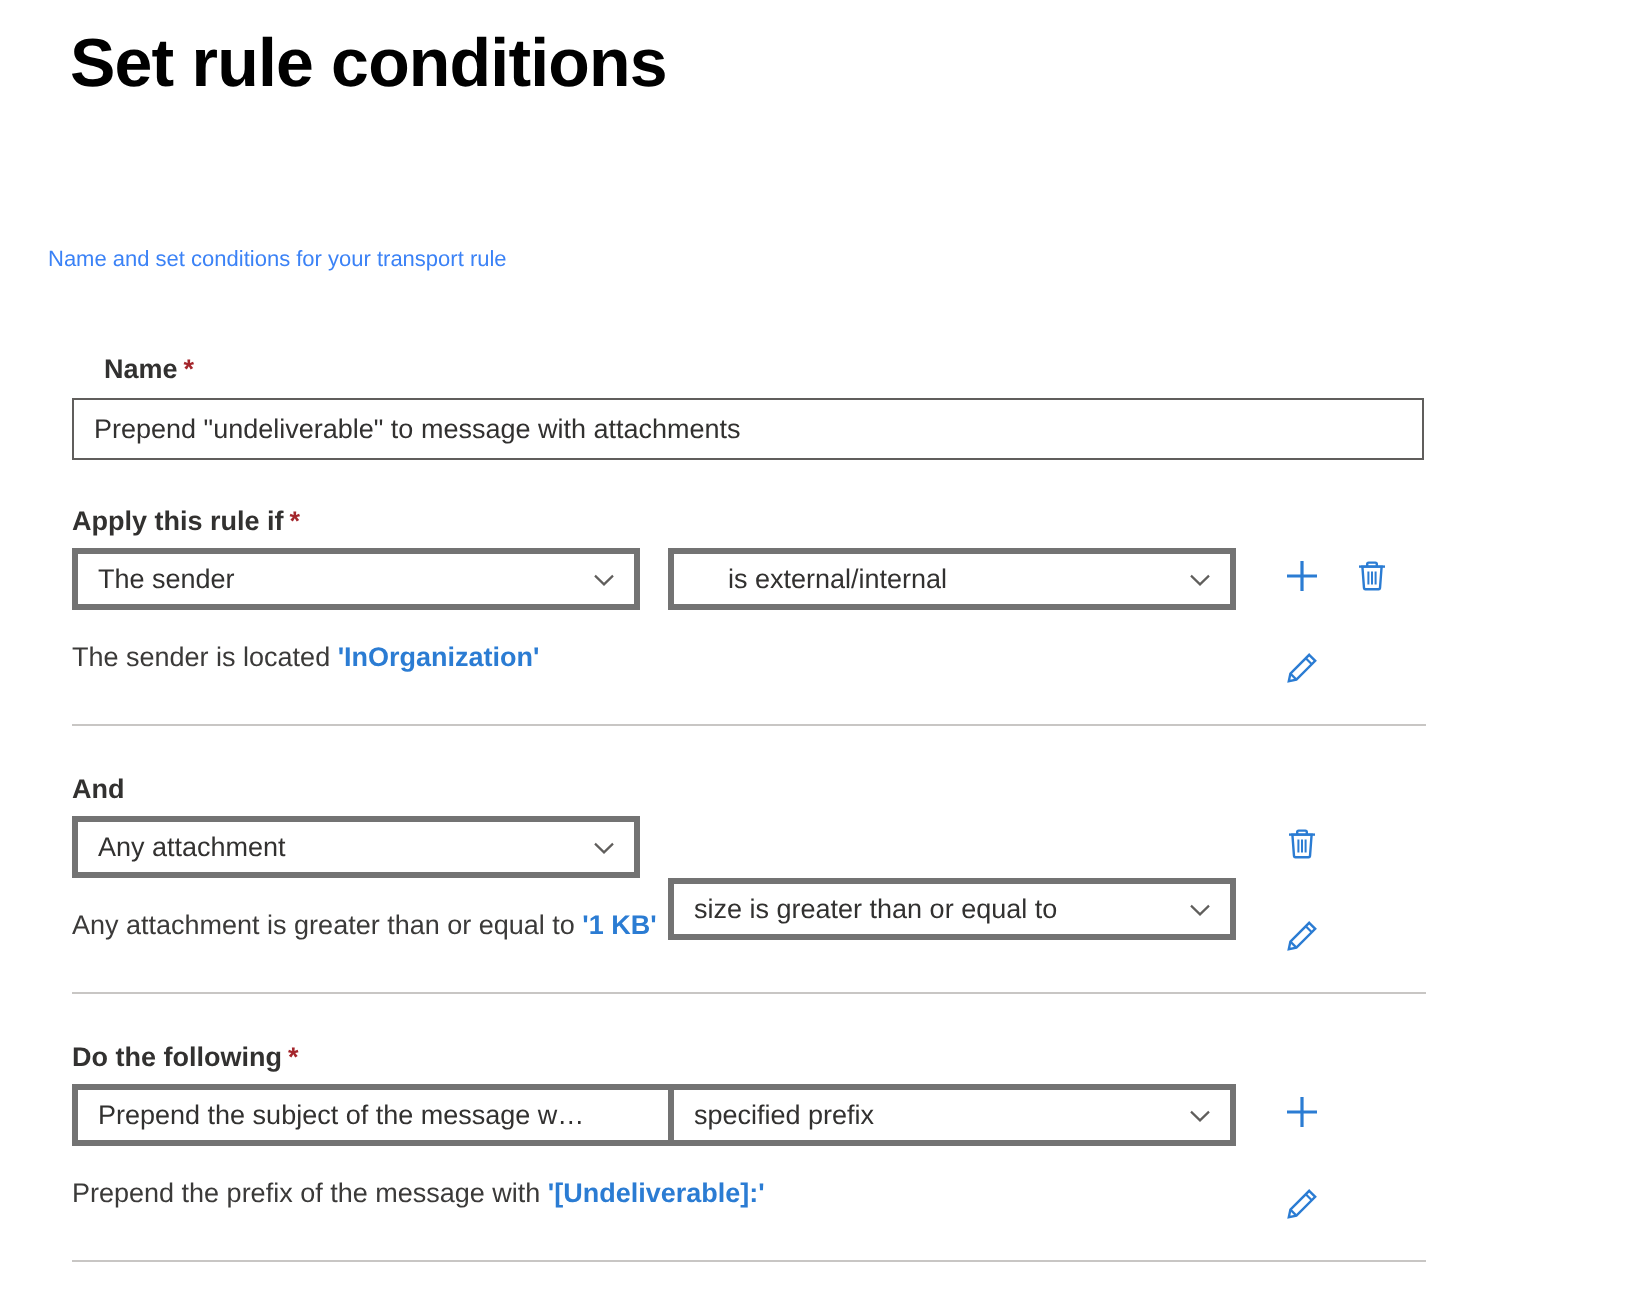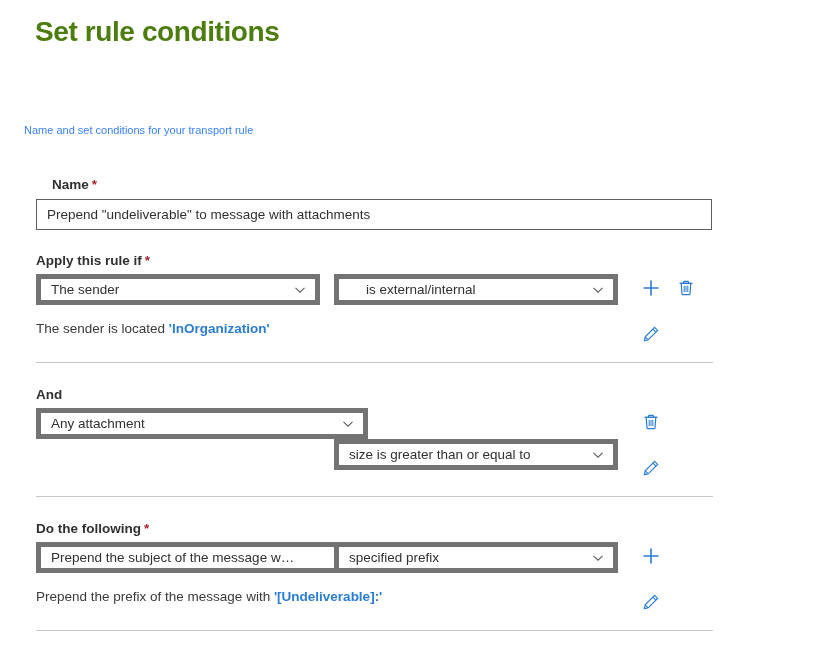--- a/index.html
+++ b/index.html
@@ -19,24 +19,24 @@
     width: 813px;
     height: 648px;
     box-sizing: border-box;
   }
 
   
   .page-title {
     position: absolute;
     left: 35px;
     top: 10px;
-    font-size: 28px;
+    font-size: 34px;
     font-weight: bold;
     letter-spacing: -0.4px;
-    color: #4d7c0f;
+    color: #000000;
     line-height: 44px;
     white-space: nowrap;
   }
   .page-subtitle {
     position: absolute;
     left: 24px;
     top: 121px;
     font-size: 11px;
     color: #3b82f6;
     line-height: 18px;
@@ -68,21 +68,21 @@
     font-size: 13.5px;
     color: #323130;
     padding: 0 10px;
     outline: none;
   }
   .text-input::placeholder { color: #a19f9d; }
 
   .dropdown {
     position: absolute;
     box-sizing: border-box;
-    border: 5px solid #737373;
+    border: 3px solid #737373;
     background: #ffffff;
     height: 31px;
     display: flex;
     align-items: center;
     cursor: pointer;
     overflow: hidden;
   }
   .dropdown .dd-text {
     flex: 1 1 auto;
     font-size: 13.5px;
@@ -201,21 +201,21 @@
       </svg>
     </span>
   </div>
 
   <div class="divider" style="top:362px;"></div>
 
   <div class="field-label" style="left:36px; top:386px;">
     <span>And</span>
   </div>
 
-  <div class="dropdown" style="left:36px; top:408px; width:332px;">
+  <div class="dropdown" style="left:36px; top:408px; width:284px;">
     <span class="dd-text">Any attachment</span>
     <span class="dd-caret">
       <svg width="12" height="12" viewBox="0 0 12 12" aria-hidden="true">
           <path d="M1.5 3.8 L6 8.2 L10.5 3.8" fill="none" stroke="#605e5c" stroke-width="1.1"></path>
         </svg>
     </span>
   </div>
 
   <div class="dropdown" style="left:334px; top:408px; width:284px;margin-top:31px;">
     <span class="dd-text">size is greater than or equal to</span>
@@ -230,20 +230,23 @@
     <span>
       <svg width="18" height="18" viewBox="0 0 18 18" aria-hidden="true">
         <path d="M2.5 4.3 H15.5" stroke="#2b7cd3" stroke-width="1.2" fill="none"></path>
         <path d="M6.6 4.3 V3.0 A0.7 0.7 0 0 1 7.3 2.3 H10.7 A0.7 0.7 0 0 1 11.4 3.0 V4.3" stroke="#2b7cd3" stroke-width="1.2" fill="none"></path>
         <path d="M4.2 4.3 L5.0 15.0 A0.7 0.7 0 0 0 5.7 15.6 H12.3 A0.7 0.7 0 0 0 13.0 15.0 L13.8 4.3 Z" stroke="#2b7cd3" stroke-width="1.2" fill="none"></path>
         <path d="M7.2 6.8 V13.2 M9.0 6.8 V13.2 M10.8 6.8 V13.2" stroke="#2b7cd3" stroke-width="1" fill="none"></path>
       </svg>
     </span>
   </div>
 
+  <div class="desc-line" style="left:36px; top:454px;">
+    <span>Any attachment is greater than or equal to </span><span class="hl">'1 KB'</span>
+  </div>
 
   <div class="icon-btn" style="left:639px; top:458px;">
     <span>
       <svg width="18" height="18" viewBox="0 0 18 18" aria-hidden="true">
         <path d="M12.6 2.4 L15.6 5.4 L6.2 14.8 L2.4 15.6 L3.2 11.8 Z" stroke="#2b7cd3" stroke-width="1.2" fill="none"></path>
         <path d="M10.9 4.1 L13.9 7.1" stroke="#2b7cd3" stroke-width="1.1" fill="none"></path>
         <path d="M3.2 11.8 L6.2 14.8" stroke="#2b7cd3" stroke-width="1.1" fill="none"></path>
       </svg>
     </span>
   </div>

